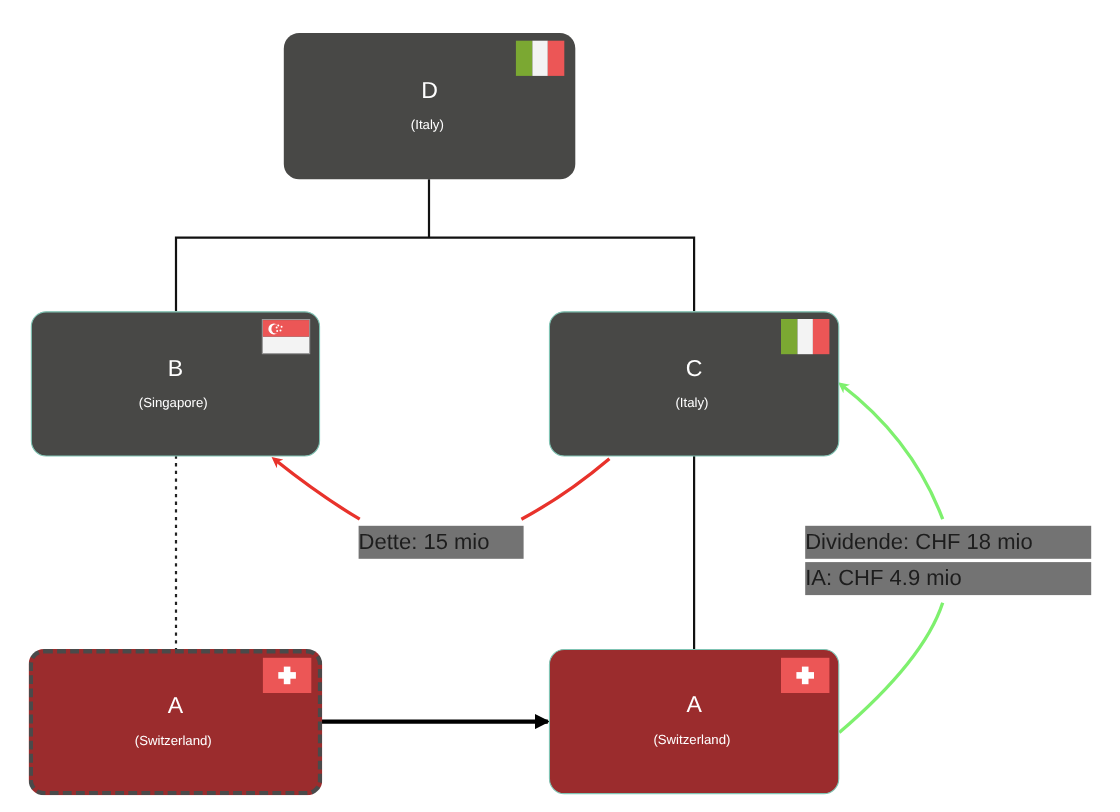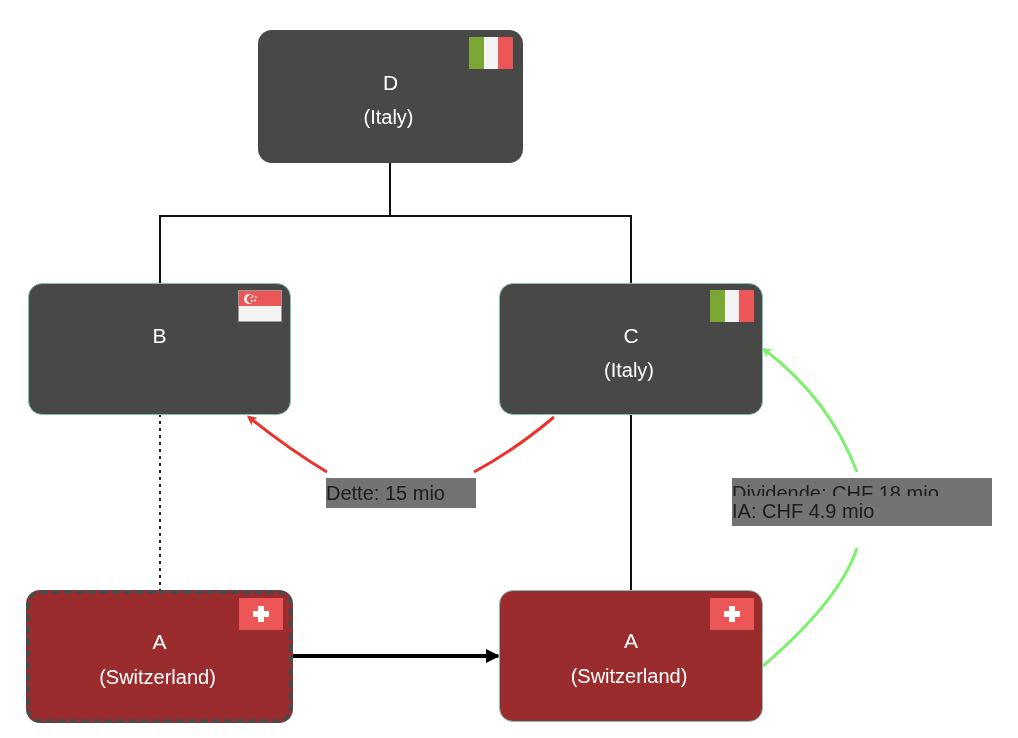--- a/index.html
+++ b/index.html
@@ -5,21 +5,21 @@
   html, body { margin: 0; padding: 0; background: #ffffff; }
   body { width: 1018px; height: 738px; position: relative; overflow: hidden;
          font-family: "Liberation Sans", sans-serif; }
   svg.wires { position: absolute; left: 0; top: 0; width: 1018px; height: 738px; z-index: 1; }
   .node { position: absolute; box-sizing: border-box; border-radius: 14px;
           color: #ffffff; text-align: center; z-index: 2; }
   .node.dark { background: #484846; border: 1.5px solid #7fc3b3; }
   .node.red  { background: #9b2c2d; border: 1.5px solid #7fc3b3; }
   .node.red.dashed { border: 4px dashed #4a4a4a; }
   .node .name { position: absolute; left: 0; right: 0; font-size: 21px; }
-  .node .country { position: absolute; left: 0; right: 4px; font-size: 20px; }
+  .node .country { position: absolute; left: 0; right: 4px; font-size: 12px; }
   .flag { position: absolute; width: 44px; height: 32px; box-sizing: border-box; }
   .flag.it { display: flex; }
   .flag.it span { flex: 1; }
   .flag.sg { border: 1px solid #9a9a9a; }
   .flag.sg .top { height: 50%; background: #ec5656; position: relative; }
   .flag.sg .bot { height: 50%; background: #f3f3f3; }
   .flag.ch { background: #ec5656; width: 44px; height: 32px; }
   .flag.ch .v { position: absolute; left: 19px; top: 8px; width: 6px; height: 16px; background: #fff; }
   .flag.ch .h { position: absolute; left: 14px; top: 13px; width: 16px; height: 6px; background: #fff; }
   .label { position: absolute; font-size: 20px; color: #1d1d1d; background: #737373;
@@ -67,20 +67,21 @@
         <circle cx="14" cy="5" r="0.9" fill="#fff"></circle>
         <circle cx="17" cy="6" r="0.9" fill="#fff"></circle>
         <circle cx="16" cy="9.5" r="0.9" fill="#fff"></circle>
         <circle cx="13" cy="10" r="0.9" fill="#fff"></circle>
         <circle cx="12.5" cy="6.8" r="0.9" fill="#fff"></circle>
       </svg>
     </div>
     <div class="bot"></div>
   </div>
   <div class="name" style="top:40px;">B</div>
+  <div class="country" style="top:75px;">(Singapore)</div>
 </div>
 
 <div class="node dark" style="left:499px; top:283px; width:264px; height:132px;">
   <div class="flag it" style="right:8px; top:6px;">
     <span style="background:#7ba832"></span>
       <span style="background:#f3f3f3"></span>
       <span style="background:#ec5656"></span>
   </div>
   <div class="name" style="top:40px;">C</div>
   <div class="country" style="top:75px;">(Italy)</div>
@@ -99,13 +100,13 @@
   <div class="flag ch" style="right:8px; top:7px;">
     <div class="v"></div>
       <div class="h"></div>
   </div>
   <div class="name" style="top:38px;">A</div>
   <div class="country" style="top:74px;">(Switzerland)</div>
 </div>
 
 <div class="label" style="left:326px; top:478px; width:150px;">Dette: 15 mio</div>
 <div class="label" style="left:732px; top:478px; width:260px;">Dividende: CHF 18 mio</div>
-<div class="label" style="left:732px; top:496px; width:260px;">IA: CHF 4.9 mio</div>
+<div class="label" style="left:732px; top:511px; width:260px;">IA: CHF 4.9 mio</div>
 
 </body></html>

